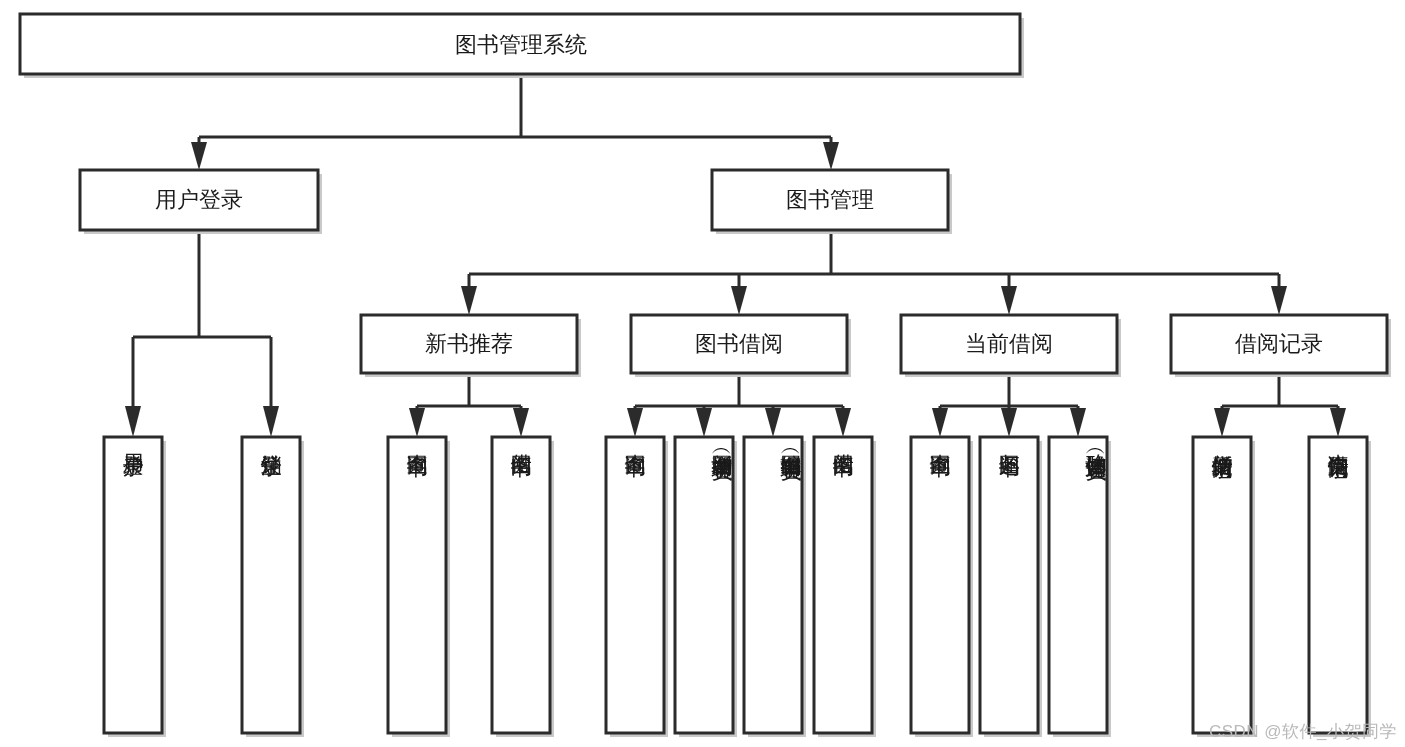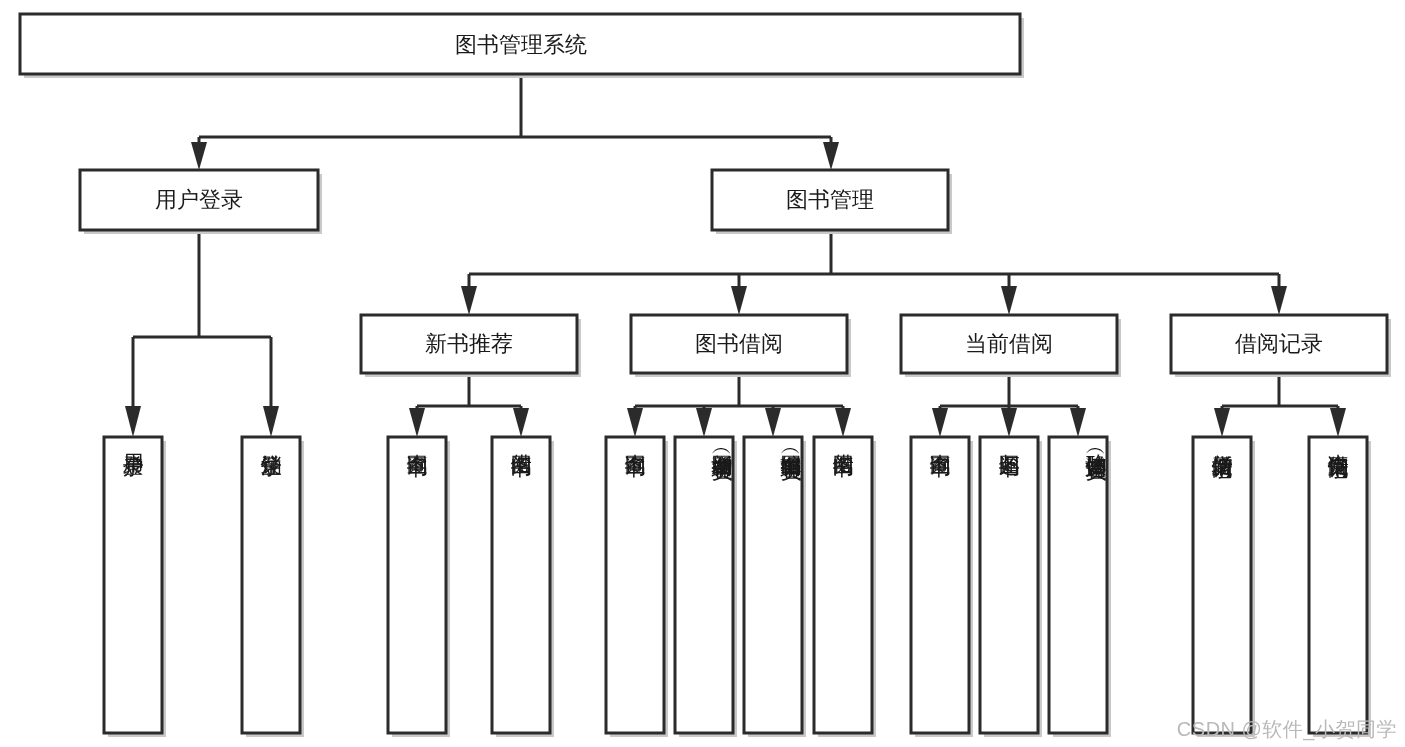--- a/index.html
+++ b/index.html
@@ -66,21 +66,21 @@
     display: flex;
     align-items: center;
     justify-content: flex-start;
     pointer-events: none;
   }
   #watermark {
     position: absolute;
     right: 8px;
     bottom: 4px;
     font-family: "Liberation Sans", "DejaVu Sans", sans-serif;
-    font-size: 20px;
+    font-size: 17px;
     color: #b9b9b9;
     letter-spacing: 0.5px;
     white-space: nowrap;
     margin-top: 20px;
   }
 </style>
 </head>
 <body>
 
 <div id="diagram-root">

